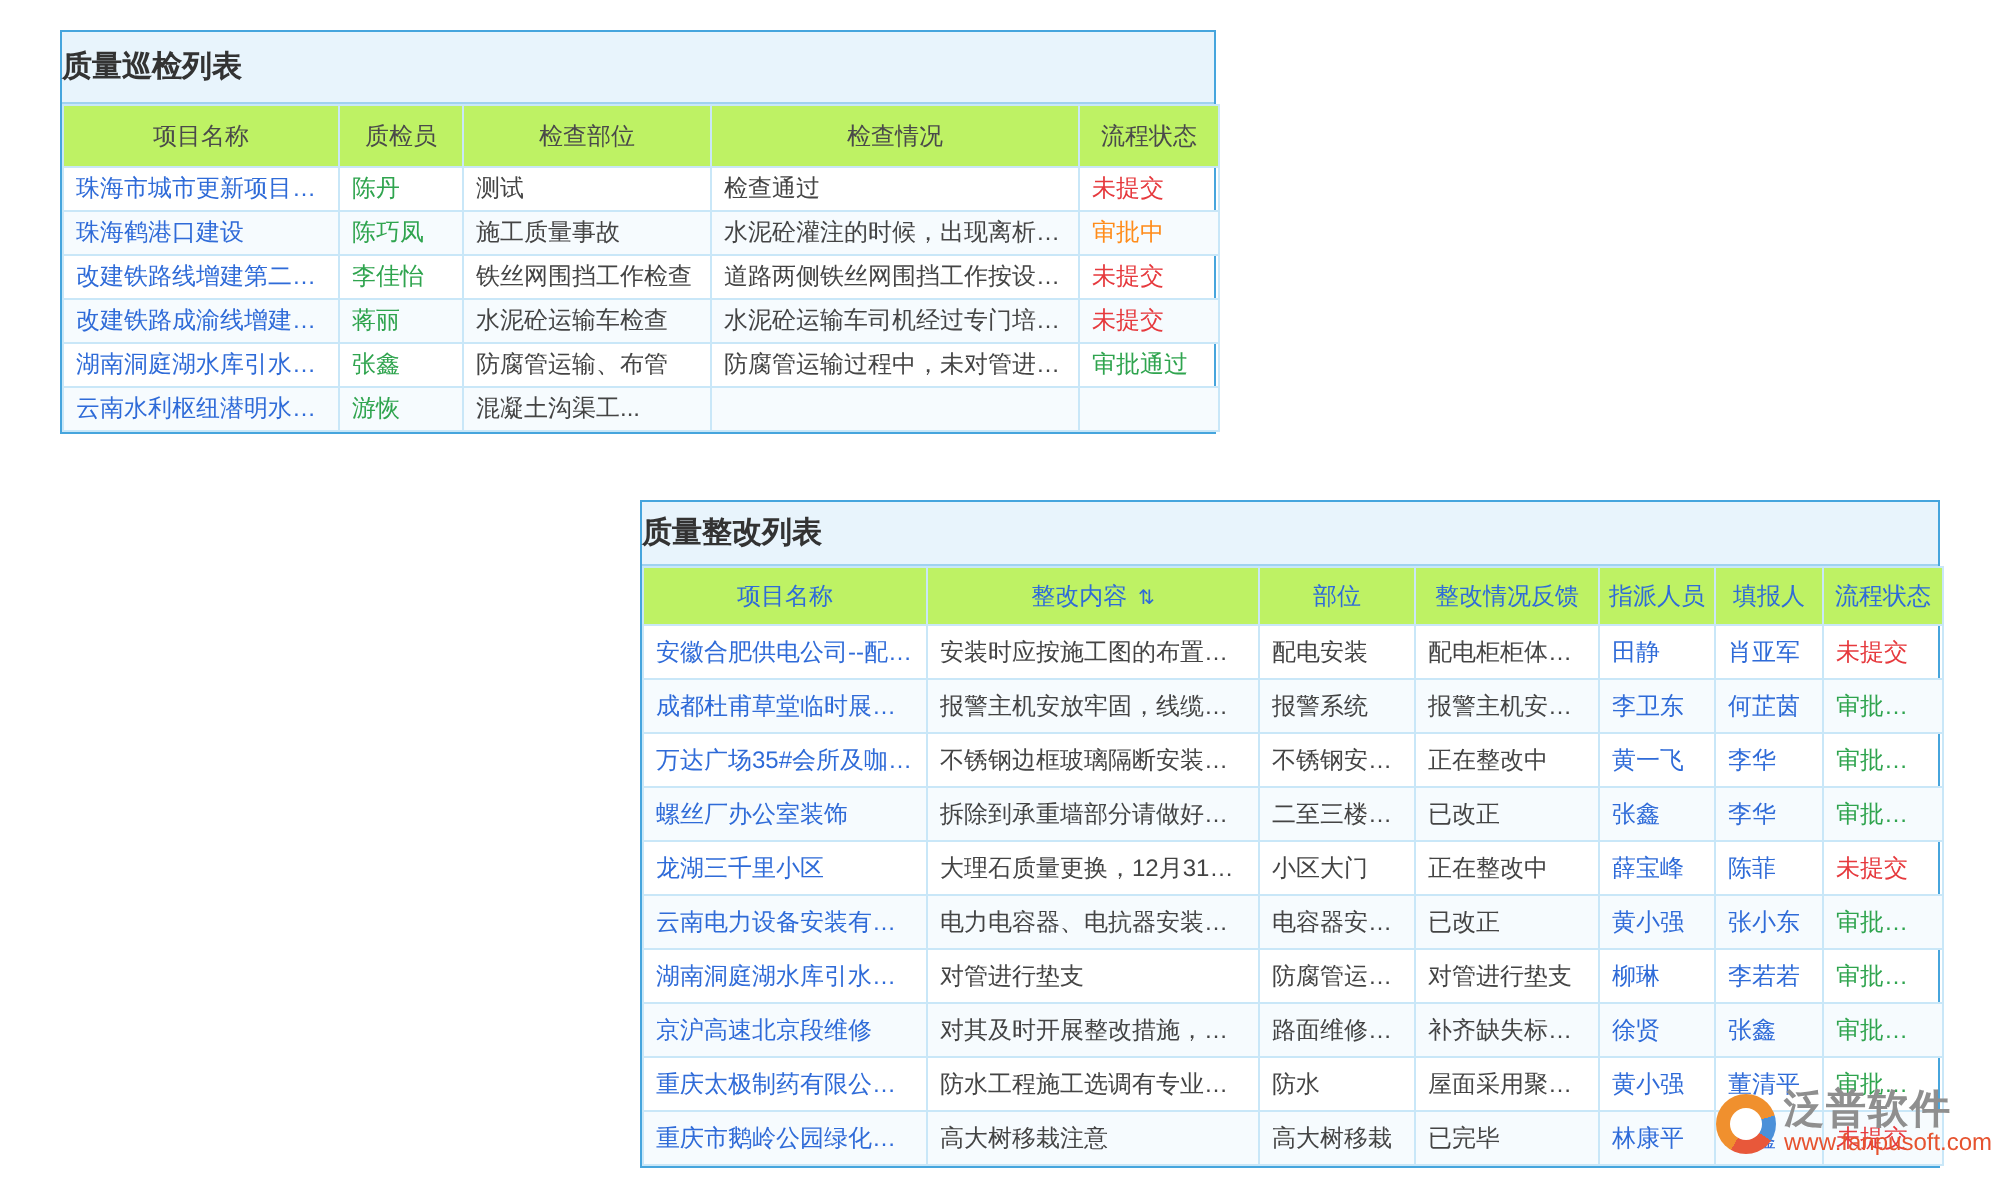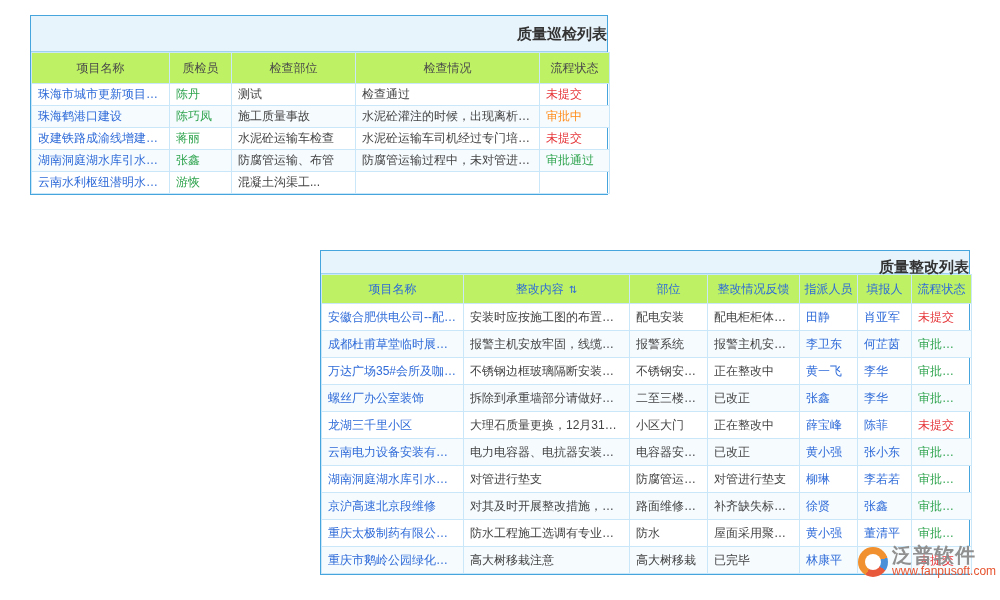--- a/index.html
+++ b/index.html
@@ -6,25 +6,25 @@
   html,body { width:1000px; height:600px; }
   body {
     position:relative; overflow:hidden; background:#ffffff;
     font-family:"Liberation Sans","DejaVu Sans",sans-serif;
   }
   .tbl-wrap { position:absolute; background:#ffffff; border:1px solid #46a5dd; }
   #insp { left:30px;  top:15px;  width:578px; z-index:1; }
   #rect { left:320px; top:250px; width:650px; z-index:2; }
 
   .tbl-title {
-    text-align:right; font-weight:bold; font-size:15px; color:#333;
+    text-align:left; font-weight:bold; font-size:15px; color:#333;
     background:#e8f4fc; border-bottom:1px solid #9fd2ef;
   }
   #insp .tbl-title { height:36px; line-height:36px; }
-  #rect .tbl-title { height:23px; line-height:32px;padding-left:37px; }
+  #rect .tbl-title { height:32px; line-height:32px; }
 
   table { width:100%; border-collapse:collapse; table-layout:fixed; }
   th, td { border:1px solid #c9e7f8; overflow:hidden; white-space:nowrap; }
   th { background:#bef264; font-weight:normal; font-size:12px; text-align:center; }
   td { font-size:12px; color:#444; padding:0 6px; text-overflow:ellipsis; }
 
   #insp th { color:#4a4a4a; height:31px; }
   #rect th { color:#2f6bd8; height:29px; }
   #insp td { height:22px; }
   #rect td { height:27px; }
@@ -90,20 +90,27 @@
           <td>测试</td>
           <td>检查通过</td>
           <td class="st-red">未提交</td>
         </tr>
         <tr>
           <td>珠海鹤港口建设</td>
           <td>陈巧凤</td>
           <td>施工质量事故</td>
           <td>水泥砼灌注的时候，出现离析现象</td>
           <td class="st-orange">审批中</td>
+        </tr>
+        <tr>
+          <td>改建铁路线增建第二线...</td>
+          <td>李佳怡</td>
+          <td>铁丝网围挡工作检查</td>
+          <td>道路两侧铁丝网围挡工作按设计...</td>
+          <td class="st-red">未提交</td>
         </tr>
         <tr>
           <td>改建铁路成渝线增建第...</td>
           <td>蒋丽</td>
           <td>水泥砼运输车检查</td>
           <td>水泥砼运输车司机经过专门培训...</td>
           <td class="st-red">未提交</td>
         </tr>
         <tr>
           <td>湖南洞庭湖水库引水工...</td>

